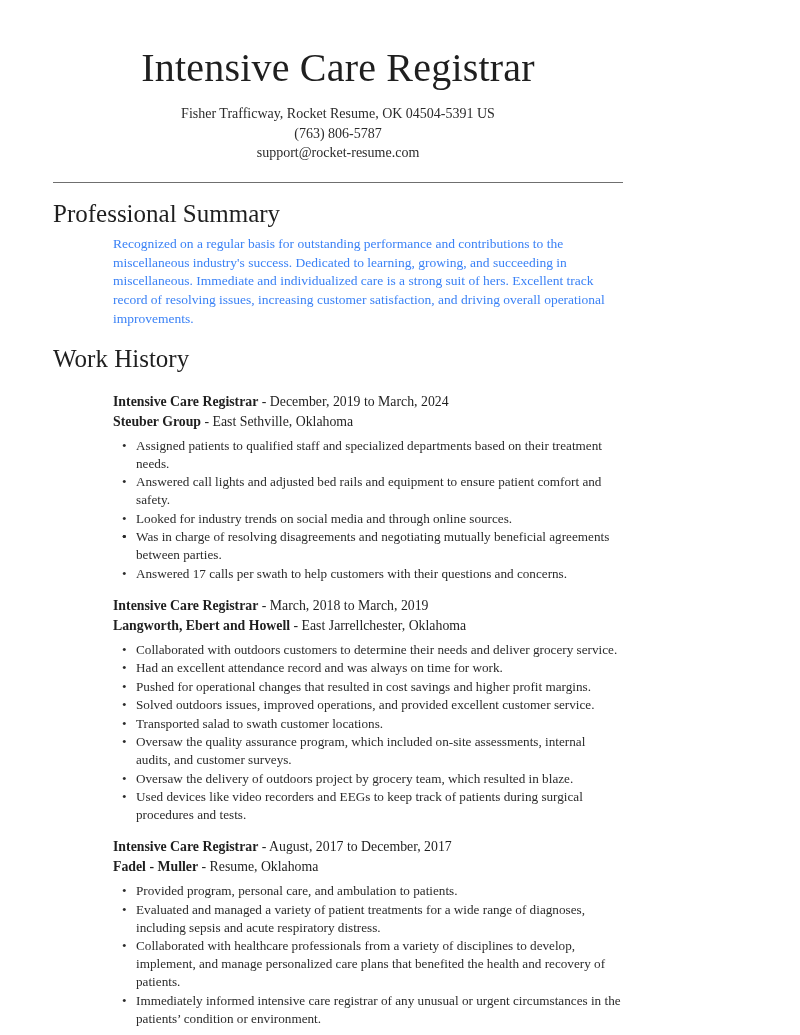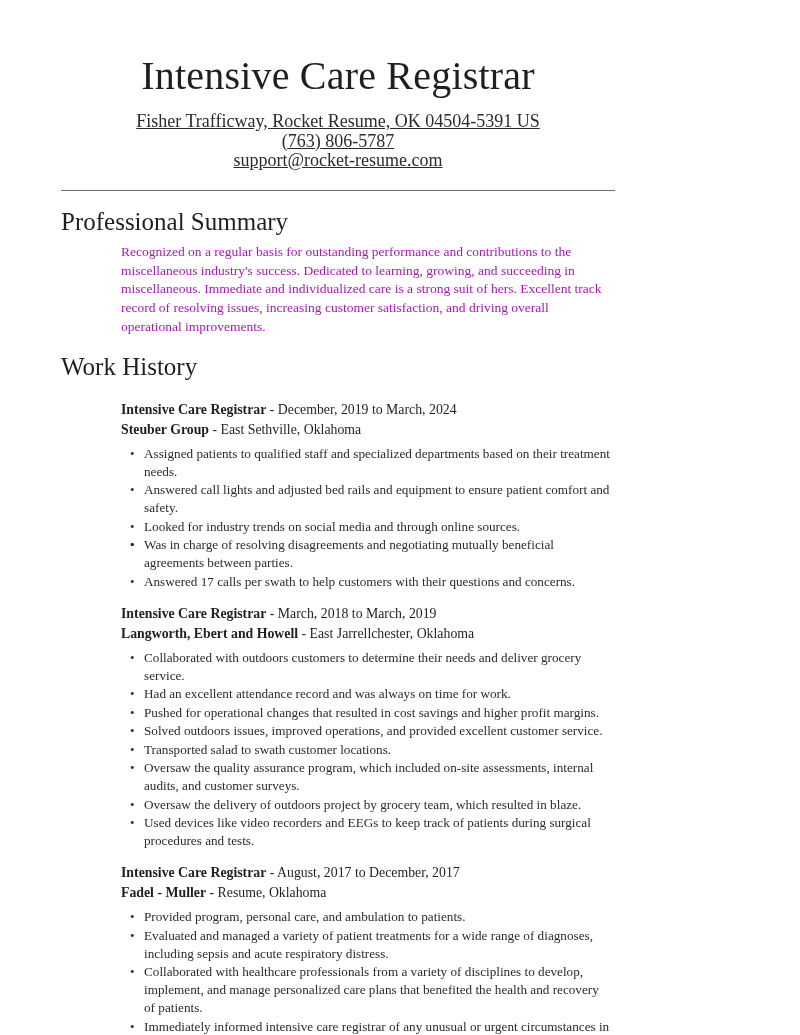--- a/index.html
+++ b/index.html
@@ -12,43 +12,42 @@
     height: 1035px;
     overflow: hidden;
     font-family: "Liberation Serif", "DejaVu Serif", serif;
     color: #2b2b2b;
     -webkit-font-smoothing: antialiased;
   }
   .page {
     width: 676px;
     height: 1035px;
     box-sizing: border-box;
-    padding: 16px;
+    padding: 8px;
     position: relative;
   }
   
   .resume-title {
     text-align: center;
     font-size: 40px;
     font-weight: 400;
     line-height: 1.1;
     color: #1f1f1f;
     margin: 0;
     padding-top: 38px;
     letter-spacing: 0.2px;
   }
   .contact-block {
     text-align: center;
     margin-top: 14px;
   }
   .contact-line {
-    font-size: 18px;
+    font-size: 14px;
     line-height: 19.5px;
     color: #2b2b2b;
-    text-decoration: underline;
   }
   .header-rule {
     border: 0;
     border-top: 1px solid #6f6f6f;
     margin: 19px 45px 0 45px;
     height: 0;
   }
   
   .section {
     padding-left: 45px;
@@ -62,21 +61,21 @@
     margin: 0;
     padding-top: 17px;
   }
   .section-body {
     padding-left: 60px;
   }
   .summary-text {
     font-size: 13.5px;
     line-height: 18.6px;
     margin: 7px 0 0 0;
-    color: #a21caf;
+    color: #3b82f6;
     padding-right: 4px;
   }
   
   .job {
     margin-top: 13px;
   }
   .job:first-child {
     margin-top: 18px;
   }
   .job-line {

